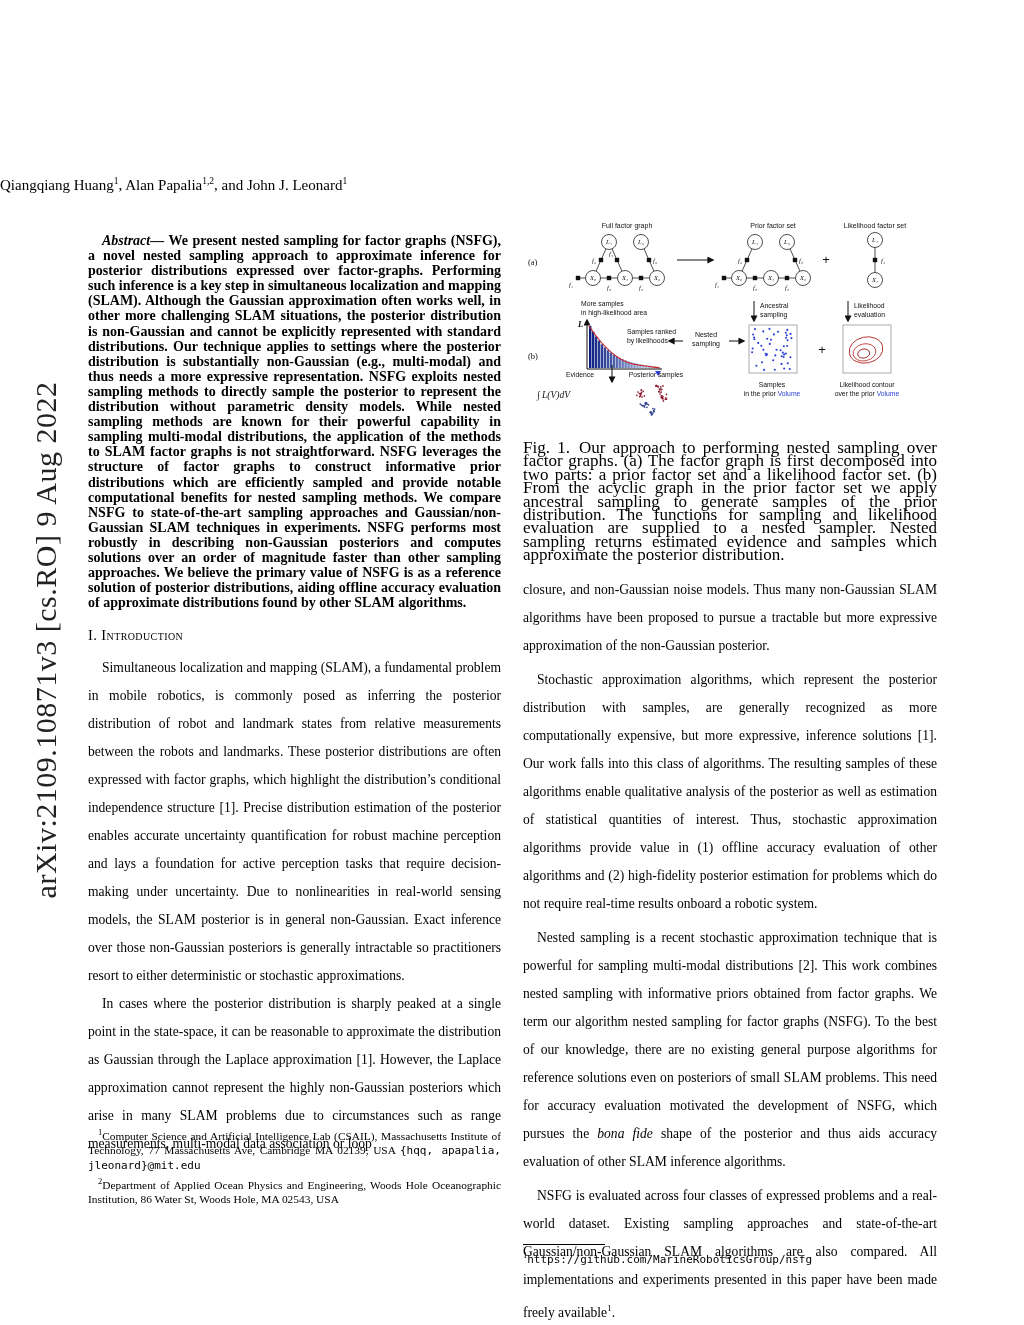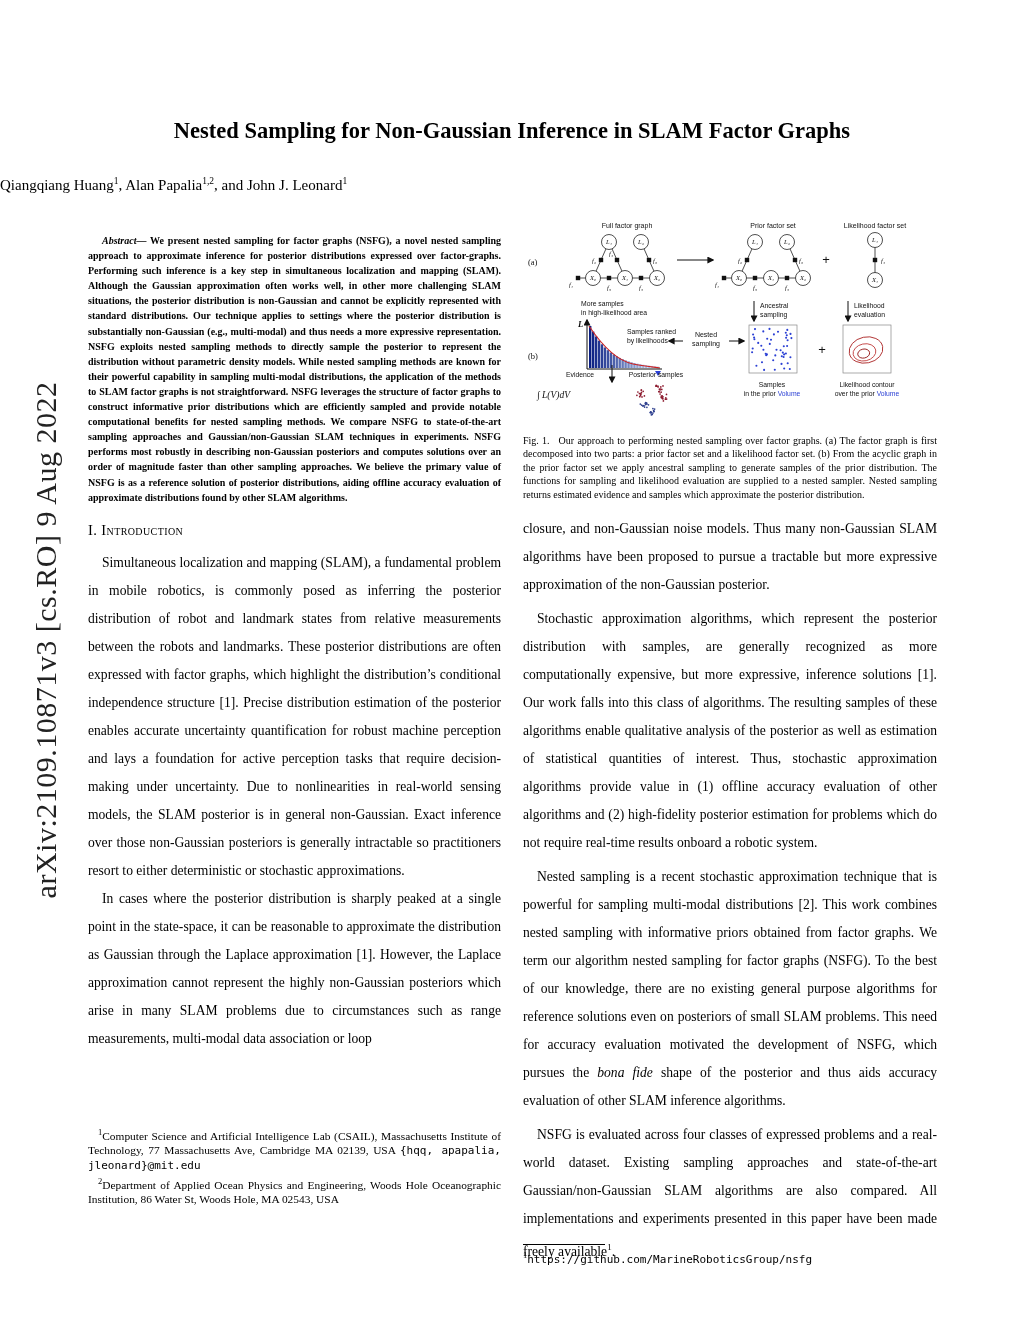--- a/index.html
+++ b/index.html
@@ -7,49 +7,48 @@
         font-family:"Liberation Serif",serif;overflow:hidden;}
   .watermark{position:absolute;left:46px;top:640px;transform:translate(-50%,-50%) rotate(-90deg);
         white-space:nowrap;font-size:30px;color:#222;letter-spacing:.5px;}
   .title{position:absolute;top:118px;left:0;width:100%;text-align:center;
         font-size:22.5px;font-weight:bold;margin:0;}
   .authors{position:absolute;top:176px;left:0;width:100%;text-align:left;font-size:15px;}
   .authors sup{font-size:9.5px;}
   .col{position:absolute;width:414px;}
   .col-left{left:88px;top:233px;width:413px;}
   .col-right{left:523px;top:218px;}
-  .abstract{margin:0;font-weight:bold;font-size:10px;line-height:15.1px;
+  .abstract{margin:0;font-weight:bold;font-size:14px;line-height:15.1px;
         text-align:justify;text-indent:14px;}
   .abs-label{font-style:italic;}
   .section-heading{margin:17px 0 10px 0;text-align:left;font-weight:normal;
         font-size:14.5px;font-variant:small-caps;letter-spacing:.4px;}
   .body{margin:0;font-size:13.6px;line-height:28px;text-align:justify;}
   .indent{text-indent:14px;}
   .psp{margin-top:6px;}
   sup.ref{font-size:9px;}
   .fig{margin:0 0 14px 0;}
-  .figcaption{font-size:10px;line-height:13.4px;text-align:justify;color:#000;}
+  .figcaption{margin-top:7px;font-size:17px;line-height:13.4px;text-align:justify;color:#000;}
   .figcaption .cap-label{margin-right:9px;}
   .footnotes-left{position:absolute;left:88px;top:1125px;width:413px;
         font-size:11.4px;line-height:14.3px;text-align:justify;}
   .footnotes-left p{margin:0;text-indent:10px;}
   .mono{font-family:"DejaVu Sans Mono",monospace;font-size:11px;}
   .footnote-right{position:absolute;left:523px;top:1244px;width:414px;font-size:11.4px;}
   .fnrule{width:82px;border:0;border-top:1px solid #000;margin:0 0 5px 0;}
   sup.fnsup{font-size:8.5px;}
   svg text{fill:#111;}
 </style>
 </head>
 <body>
 
 <div class="page">
 
   <div class="watermark">arXiv:2109.10871v3 [cs.RO] 9 Aug 2022</div>
 
-  <h1 class="title">Nested Sampling for Non-Gaussian Inference in SLAM Factor Graphs</h1>
 
   <div class="authors"><span><span>Qiangqiang Huang</span><sup>1</sup></span><span>, </span><span><span>Alan Papalia</span><sup>1,2</sup></span><span>, and </span><span><span>John J. Leonard</span><sup>1</sup></span></div>
 
   <div class="col col-left">
     <p class="abstract"><span class="abs-label">Abstract—</span><span> We present nested sampling for factor graphs (NSFG), a novel nested sampling approach to approximate inference for posterior distributions expressed over factor-graphs. Performing such inference is a key step in simultaneous localization and mapping (SLAM). Although the Gaussian approximation often works well, in other more challenging SLAM situations, the posterior distribution is non-Gaussian and cannot be explicitly represented with standard distributions. Our technique applies to settings where the posterior distribution is substantially non-Gaussian (e.g., multi-modal) and thus needs a more expressive representation. NSFG exploits nested sampling methods to directly sample the posterior to represent the distribution without parametric density models. While nested sampling methods are known for their powerful capability in sampling multi-modal distributions, the application of the methods to SLAM factor graphs is not straightforward. NSFG leverages the structure of factor graphs to construct informative prior distributions which are efficiently sampled and provide notable computational benefits for nested sampling methods. We compare NSFG to state-of-the-art sampling approaches and Gaussian/non-Gaussian SLAM techniques in experiments. NSFG performs most robustly in describing non-Gaussian posteriors and computes solutions over an order of magnitude faster than other sampling approaches. We believe the primary value of NSFG is as a reference solution of posterior distributions, aiding offline accuracy evaluation of approximate distributions found by other SLAM algorithms.</span></p>
     <h2 class="section-heading">I. Introduction</h2>
     <p class="body indent">Simultaneous localization and mapping (SLAM), a fundamental problem in mobile robotics, is commonly posed as inferring the posterior distribution of robot and landmark states from relative measurements between the robots and landmarks. These posterior distributions are often expressed with factor graphs, which highlight the distribution’s conditional independence structure [1]. Precise distribution estimation of the posterior enables accurate uncertainty quantification for robust machine perception and lays a foundation for active perception tasks that require decision-making under uncertainty. Due to nonlinearities in real-world sensing models, the SLAM posterior is in general non-Gaussian. Exact inference over those non-Gaussian posteriors is generally intractable so practitioners resort to either deterministic or stochastic approximations.</p>
     <p class="body indent">In cases where the posterior distribution is sharply peaked at a single point in the state-space, it can be reasonable to approximate the distribution as Gaussian through the Laplace approximation [1]. However, the Laplace approximation cannot represent the highly non-Gaussian posteriors which arise in many SLAM problems due to circumstances such as range measurements, multi-modal data association or loop</p>
   </div>
 

